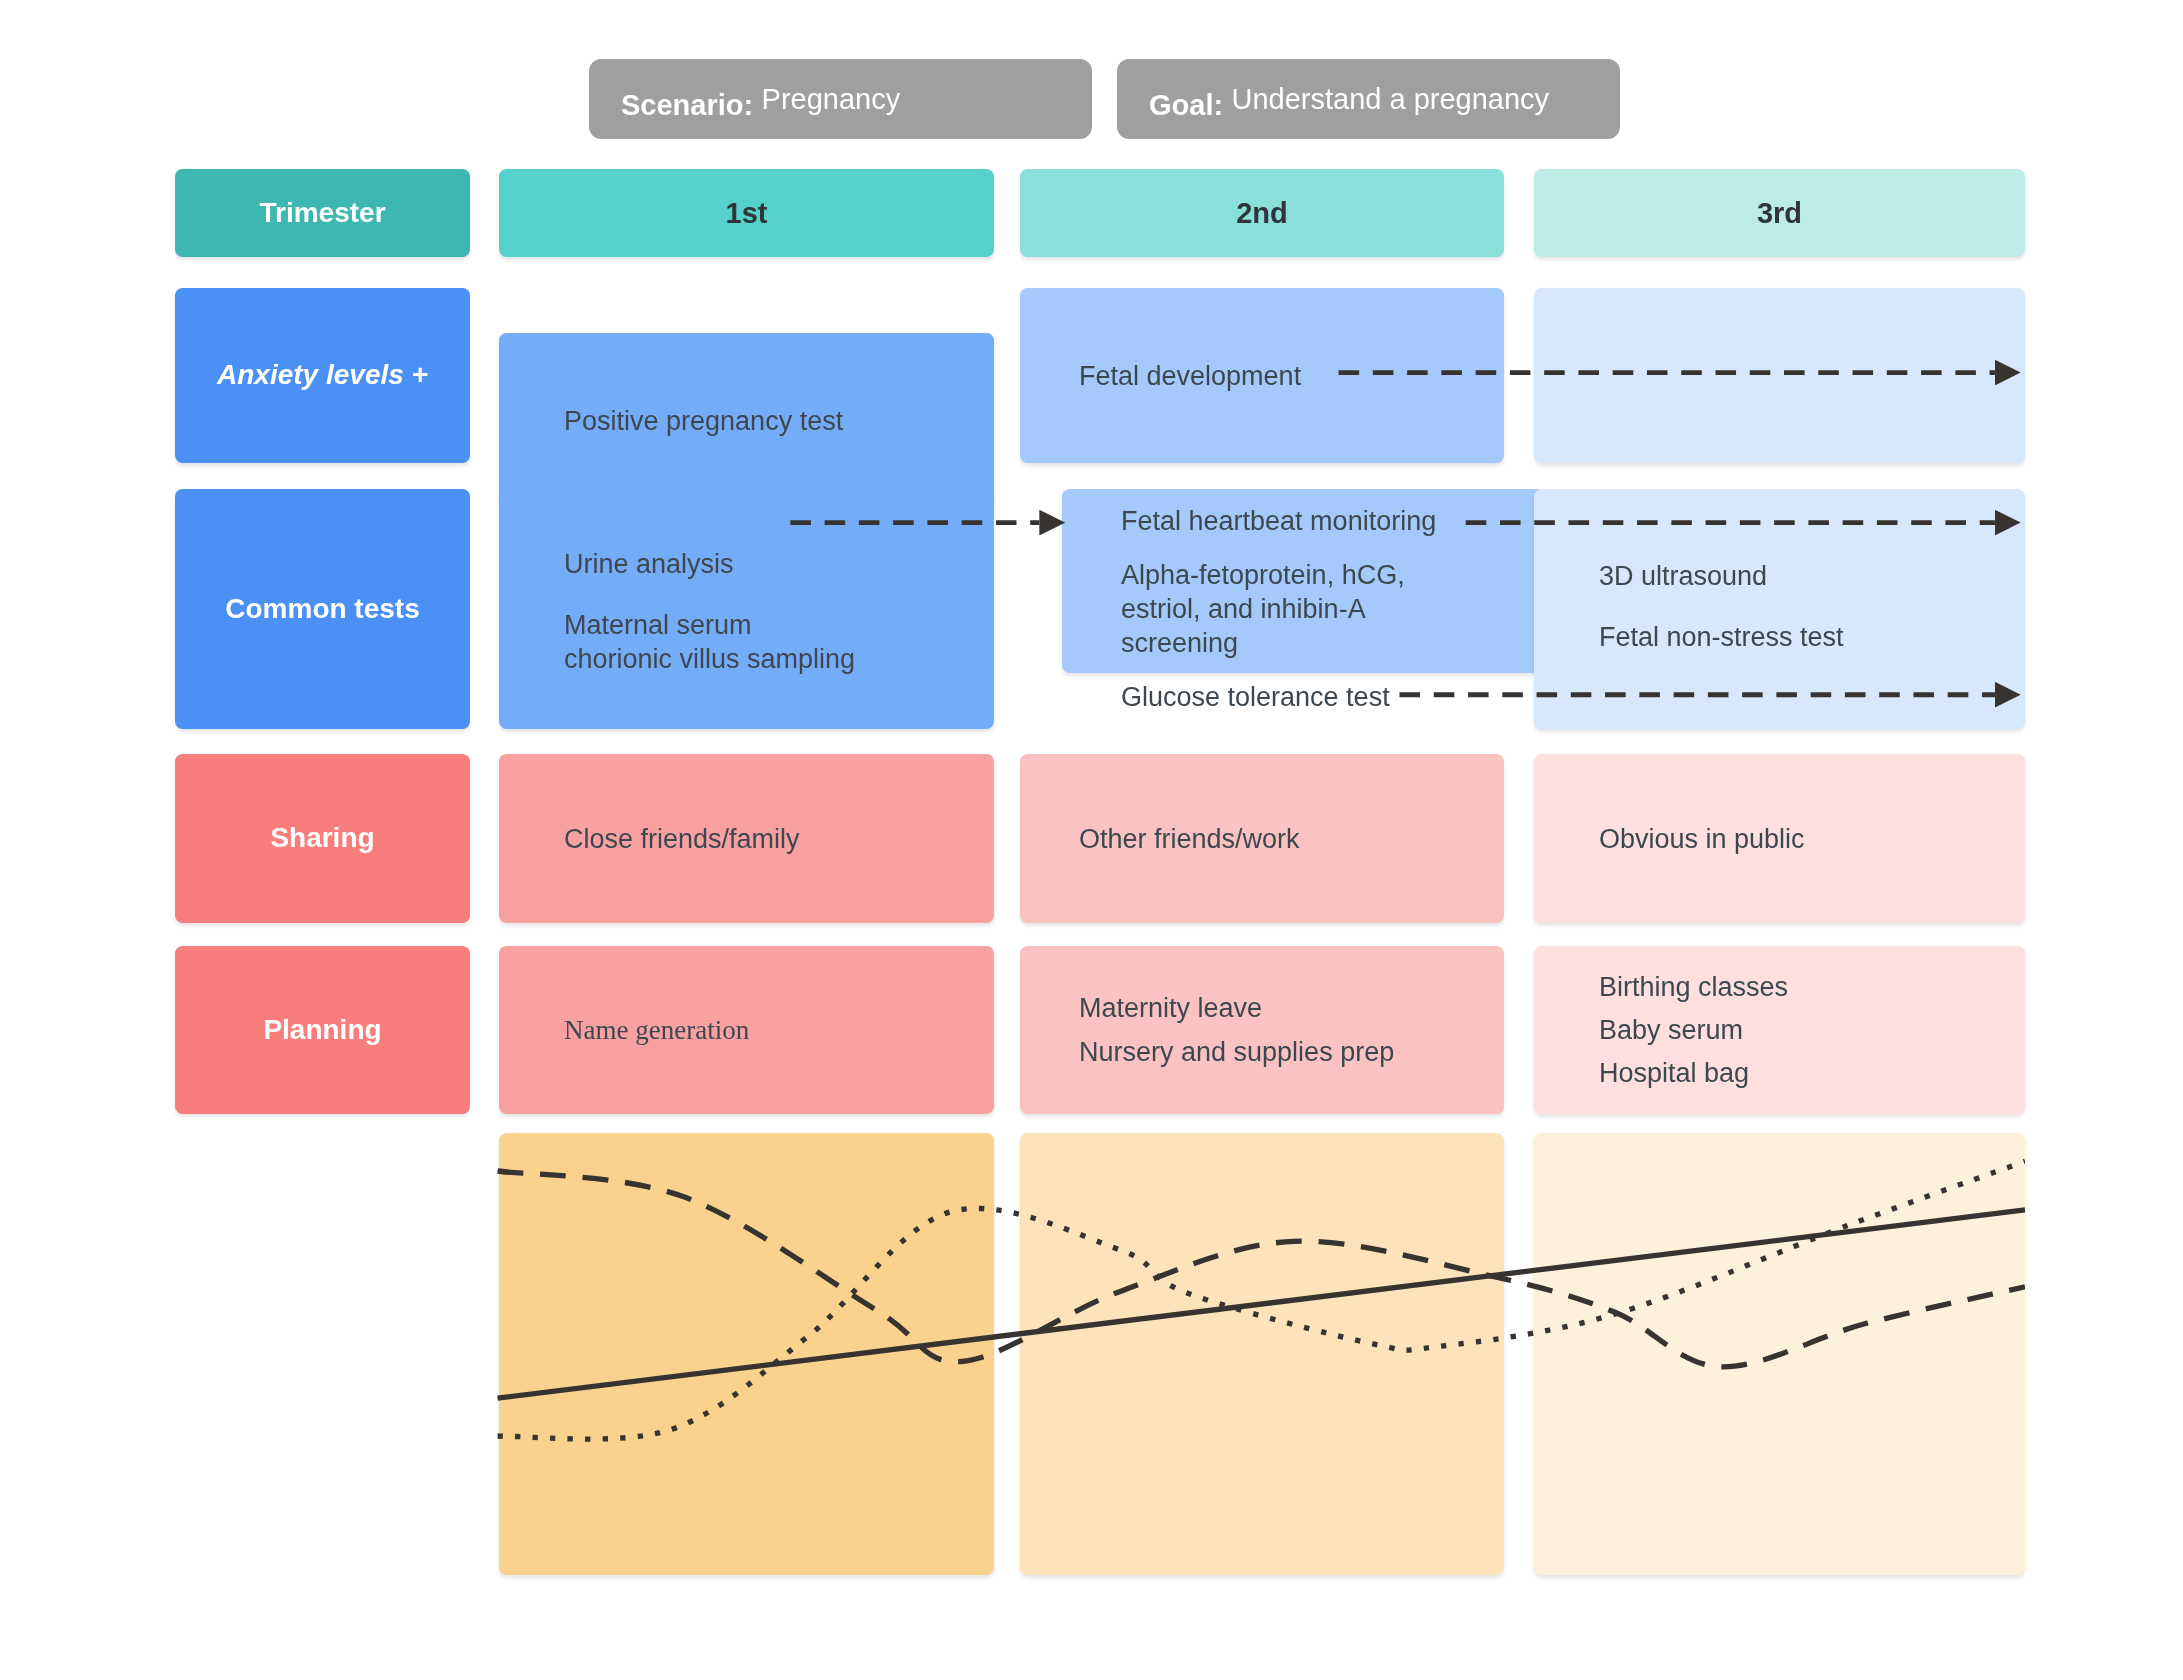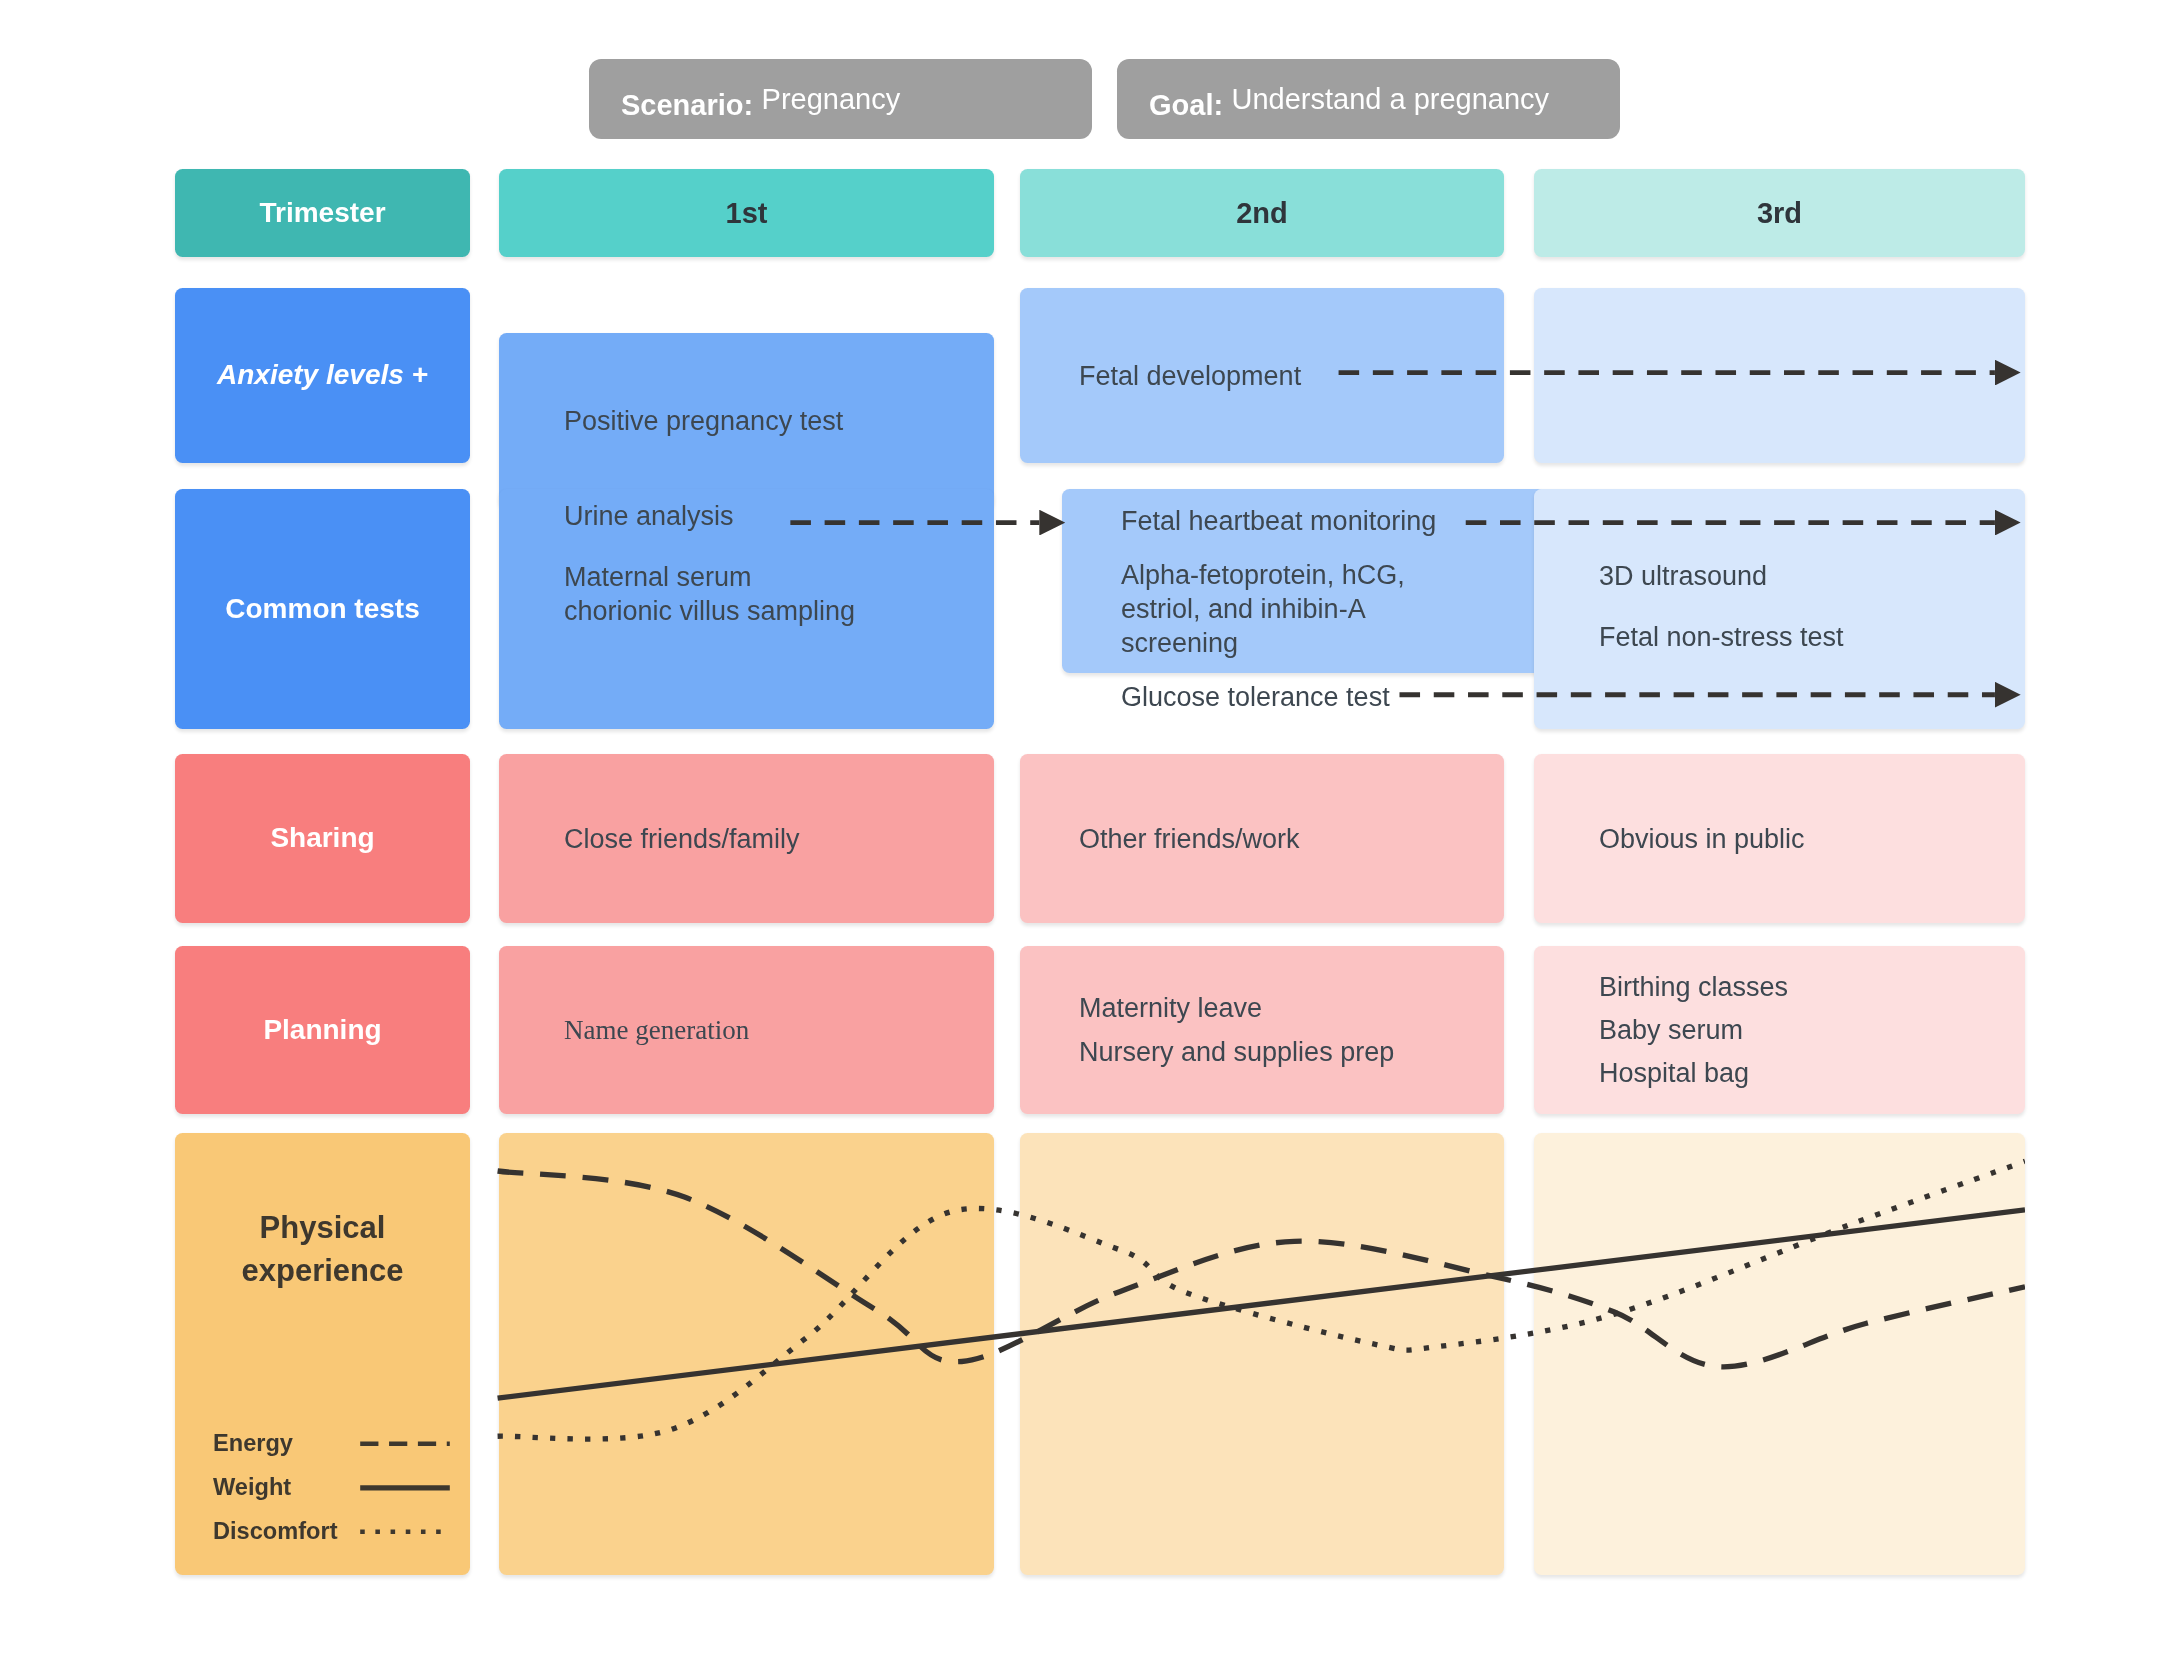--- a/index.html
+++ b/index.html
@@ -53,21 +53,21 @@
   </div>
   <div class="cell" style="left:1020px;top:288px;width:484px;height:175px;background:var(--blue-2);">
     <div class="items vcenter" style="padding-left:59px;">
         <div>Fetal development</div>
       </div>
   </div>
   <div class="cell" style="left:1534px;top:288px;width:491px;height:175px;background:var(--blue-3);"></div>
 
   <div class="cell rlabel" style="left:175px;top:489px;width:295px;height:240px;background:var(--blue-0);">Common tests</div>
   <div class="cell" style="left:499px;top:489px;width:495px;height:240px;background:var(--blue-1);">
-    <div class="items" style="padding-top:10px;--gap:27.4px;">
+    <div class="items" style="padding-top:10px;margin-top:48px;--gap:27.4px;">
       <div>Urine analysis</div>
       <div>Maternal serum
 chorionic villus sampling</div>
     </div>
   </div>
   <div class="cell" style="left:1062px;top:489px;width:484px;height:184px;background:var(--blue-2);">
     <div class="items" style="padding-left:59px;padding-top:15.2px;--gap:20px;">
       <div>Fetal heartbeat monitoring</div>
       <div>Alpha-fetoprotein, hCG,
 estriol, and inhibin-A
@@ -112,44 +112,20 @@
     </div>
   </div>
   <div class="cell" style="left:1534px;top:946px;width:491px;height:168px;background:var(--red-3);">
     <div class="items vcenter" style="--gap:9.1px;">
       <div>Birthing classes</div>
       <div>Baby serum</div>
       <div>Hospital bag</div>
     </div>
   </div>
 
-  <div class="cell phys-label" style="left:175px;top:1133px;width:295px;height:442px;background:var(--orange-0);">
-    <div class="phys-title">Physical
-experience</div>
-    <div class="legend">
-      <div class="legend-row">
-        <span class="legend-label">Energy</span>
-        <svg width="90" height="7.6" viewBox="0 0 118 10">
-            <line x1="0" y1="5" x2="118" y2="5" stroke="#3e382e" stroke-width="6" stroke-dasharray="24 14"></line>
-          </svg>
-      </div>
-      <div class="legend-row">
-        <span class="legend-label">Weight</span>
-        <svg width="90" height="7.6" viewBox="0 0 118 10">
-            <line x1="0" y1="5" x2="118" y2="5" stroke="#3e382e" stroke-width="7"></line>
-          </svg>
-      </div>
-      <div class="legend-row">
-        <span class="legend-label">Discomfort</span>
-        <svg width="90" height="7.6" viewBox="0 0 118 10">
-            <line x1="0" y1="5" x2="118" y2="5" stroke="#3e382e" stroke-width="6" stroke-dasharray="6 14"></line>
-          </svg>
-      </div>
-    </div>
-  </div>
   <div class="cell" style="left:499px;top:1133px;width:495px;height:442px;background:var(--orange-1);"></div>
   <div class="cell" style="left:1020px;top:1133px;width:484px;height:442px;background:var(--orange-2);"></div>
   <div class="cell" style="left:1534px;top:1133px;width:491px;height:442px;background:var(--orange-3);"></div>
 
   <svg id="curves" width="1532" height="442" viewBox="0 0 2012 580" preserveAspectRatio="none">
       <path d="M6.0360000000000005,49.879999999999995C46.946666666666665,55.58333333333333,168.67266666666666,53.746666666666655,251.5,84.1C334.32733333333334,114.45333333333333,442.30466666666666,196.04,503,232C563.6953333333333,267.96,562.354,303.8233333333333,615.672,299.86C668.99,295.8966666666667,750.1406666666666,234.51333333333332,822.9079999999999,208.22C895.6753333333332,181.92666666666668,970.7900000000001,145.48333333333332,1052.276,142.1C1133.7620000000002,138.71666666666667,1241.7393333333334,172.45333333333335,1311.824,187.92000000000002C1381.9086666666667,203.38666666666668,1422.8193333333331,215.08333333333334,1472.7839999999999,234.9C1522.7486666666666,254.71666666666667,1556.6173333333334,304.3066666666667,1611.612,306.82C1666.6066666666668,309.3333333333333,1736.0206666666666,267.4766666666667,1802.752,249.98C1869.4833333333333,232.48333333333332,1977.1253333333334,209.86333333333332,2012,201.83999999999997" fill="none" stroke="#363330" stroke-width="7" stroke-dasharray="34 22"></path>
       <path d="M6.0360000000000005,348 L2012,100.91999999999999" fill="none" stroke="#363330" stroke-width="7"></path>
       <path d="M6.0360000000000005,397.88000000000005C43.59333333333334,396.5266666666667,163.64266666666668,411.4133333333334,231.38000000000002,389.76000000000005C299.11733333333336,368.1066666666667,350.75866666666667,315.71333333333337,412.46,267.96000000000004C474.1613333333333,220.2066666666667,533.18,122.38,601.588,103.24C669.996,84.1,771.2666666666665,135.33333333333334,822.9079999999999,153.12C874.5493333333333,170.90666666666667,856.4413333333333,189.46666666666664,911.436,209.95999999999998C966.4306666666668,230.45333333333332,1097.8813333333333,264.3833333333333,1152.876,276.08C1207.8706666666667,287.77666666666664,1188.086,286.52,1241.404,280.14C1294.722,273.76,1382.5793333333331,264.47999999999996,1472.7839999999999,237.79999999999998C1562.9886666666666,211.11999999999998,1692.7626666666667,153.50666666666666,1782.632,120.05999999999999C1872.5013333333334,86.61333333333332,1973.772,50.94333333333333,2012,37.12" fill="none" stroke="#363330" stroke-width="7" stroke-dasharray="7 16"></path>
     </svg>
 

